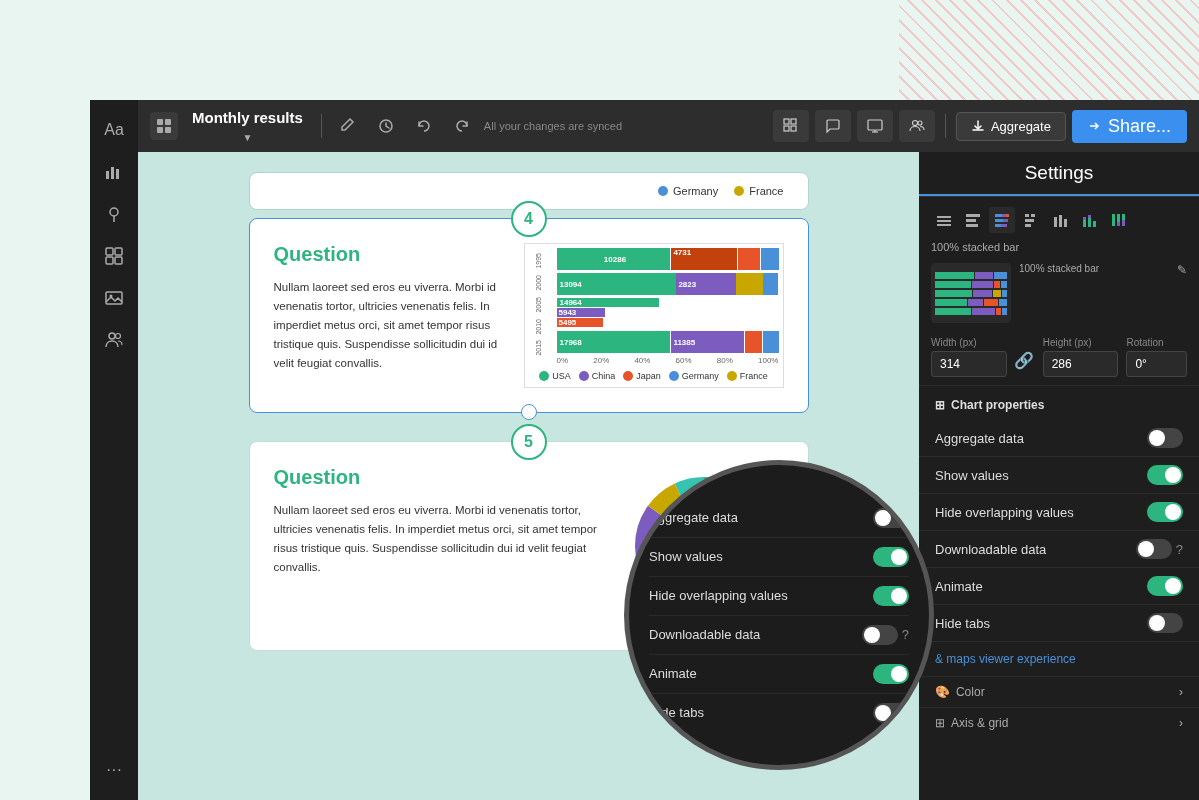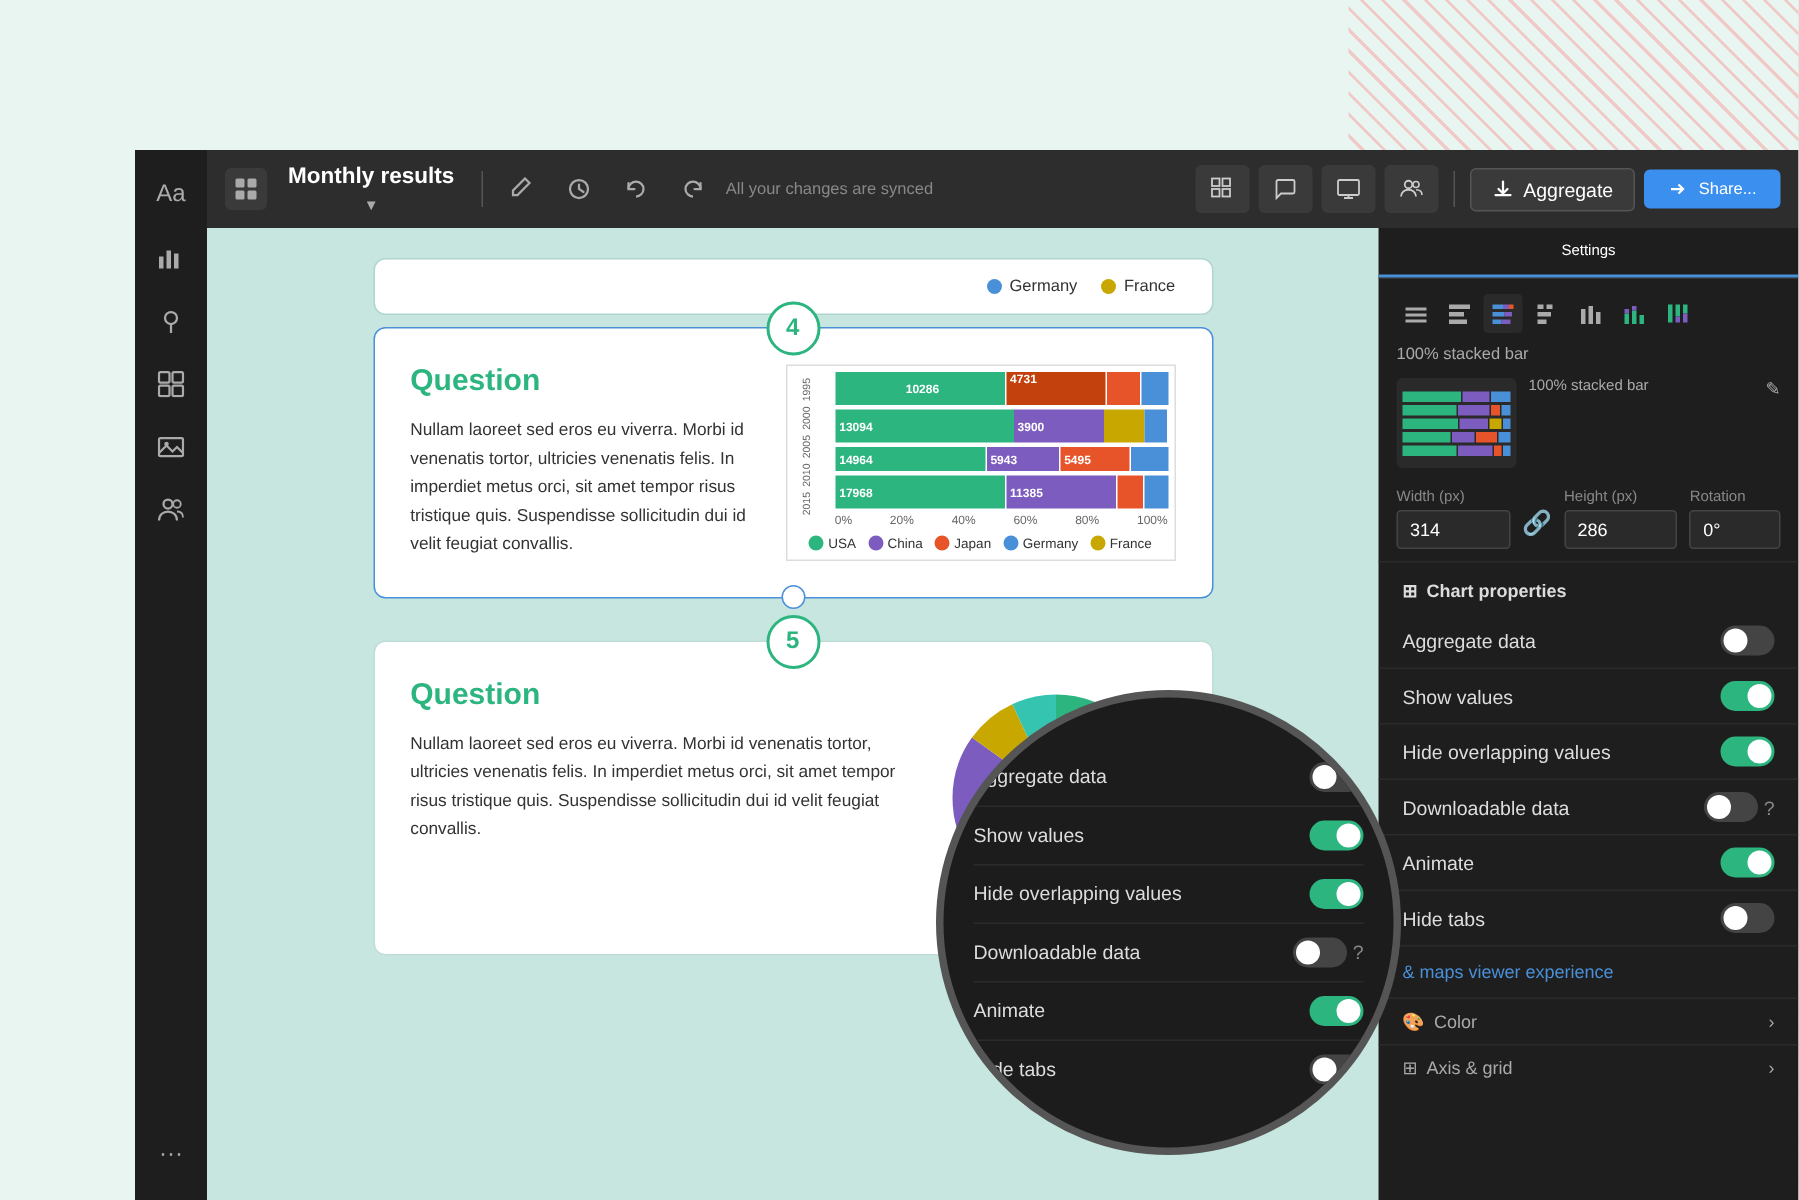--- a/index.html
+++ b/index.html
@@ -34,21 +34,21 @@
     .toolbar-action-btn {
       width: 36px; height: 32px; display: flex; align-items: center; justify-content: center;
       color: #ccc; cursor: pointer; border-radius: 4px; font-size: 16px; background: #3a3a3a;
     }
     .btn-download {
       background: #3a3a3a; color: white; border: 1px solid #555; padding: 6px 14px;
       border-radius: 4px; cursor: pointer; font-size: 13px; display: flex; align-items: center; gap: 6px;
     }
     .btn-share {
       background: #3a8fef; color: white; padding: 6px 16px;
-      border-radius: 4px; cursor: pointer; font-size: 11px; display: flex; align-items: center; gap: 6px; border: none;
+      border-radius: 4px; cursor: pointer; font-size: 18px; display: flex; align-items: center; gap: 6px; border: none;
     }
     .sidebar-icon {
       width: 36px; height: 36px; display: flex; align-items: center; justify-content: center;
       color: #aaa; cursor: pointer; border-radius: 6px; font-size: 16px;
     }
   </style>
 </head>
 <body>
 
 <div class="bg-top-right"></div>
@@ -240,27 +240,27 @@
                 </div>
               <div style="background:#e8542a;width:10%;display:flex;align-items:center;"></div>
               <div style="background:#4a90d9;width:8%;display:flex;align-items:center;"></div>
             </div>
 
             <div style="display:flex;height:22px;gap:0;margin-bottom:3px;">
               <div style="background:#2db580;width:54%;display:flex;align-items:center;padding-left:3px;">
                   <span style="font-size:8px;color:white;font-weight:600;">13094</span>
                 </div>
               <div style="background:#7c5cbf;width:27%;display:flex;align-items:center;padding-left:2px;">
-                  <span style="font-size:8px;color:white;font-weight:600;">3900</span>
+                  <span style="font-size:8px;color:white;font-weight:600;">2823</span>
                 </div>
               <div style="background:#c8a800;width:12%;display:flex;align-items:center;"></div>
               <div style="background:#4a90d9;width:7%;display:flex;align-items:center;"></div>
             </div>
 
-            <div style="display:flex;height:16px;gap:1px;margin-bottom:3px;">
+            <div style="display:flex;height:30px;gap:1px;margin-bottom:3px;flex-direction:column;">
               <div style="background:#2db580;width:46%;display:flex;align-items:center;padding-left:3px;">
                   <span style="font-size:8px;color:white;font-weight:600;">14964</span>
                 </div>
               <div style="background:#7c5cbf;width:22%;display:flex;align-items:center;padding-left:2px;">
                   <span style="font-size:8px;color:white;font-weight:600;">5943</span>
                 </div>
               <div style="background:#e8542a;width:21%;display:flex;align-items:center;padding-left:2px;">
                   <span style="font-size:8px;color:white;font-weight:600;">5495</span>
                 </div>
               <div style="background:#4a90d9;width:11%;display:flex;align-items:center;"></div>
@@ -339,21 +339,21 @@
           <circle cx="80" cy="80" r="55" fill="none" stroke="#34c4b0" stroke-width="28" stroke-dasharray="24 322" stroke-dashoffset="-321" transform="rotate(-90 80 80)"></circle>
         </svg>
       </div>
     </div>
   </div>
 </div>
 
 <div style="position:absolute;top:152px;right:0;width:280px;bottom:0;background:#1e1e1e;overflow-y:auto;z-index:2;">
 
   <div style="display:flex;border-bottom:1px solid #333;">
-    <div style="flex:1;padding:10px;text-align:center;color:white;font-size:10px;cursor:pointer;border-bottom:2px solid #4a90d9;">Settings</div>
+    <div style="flex:1;padding:10px;text-align:center;color:white;font-size:19px;cursor:pointer;border-bottom:2px solid #4a90d9;">Settings</div>
   </div>
 
   <div style="padding:10px 12px 4px;">
     <div style="display:flex;gap:3px;flex-wrap:wrap;margin-bottom:8px;">
 
       <div style="width:26px;height:26px;display:flex;align-items:center;justify-content:center;color:#aaa;cursor:pointer;border-radius:3px;">
         <svg width="16" height="16" viewBox="0 0 16 16" fill="none">
             <rect x="1" y="4" width="14" height="2" fill="#aaa"></rect>
             <rect x="1" y="8" width="14" height="2" fill="#aaa"></rect>
             <rect x="1" y="12" width="14" height="2" fill="#aaa"></rect>

